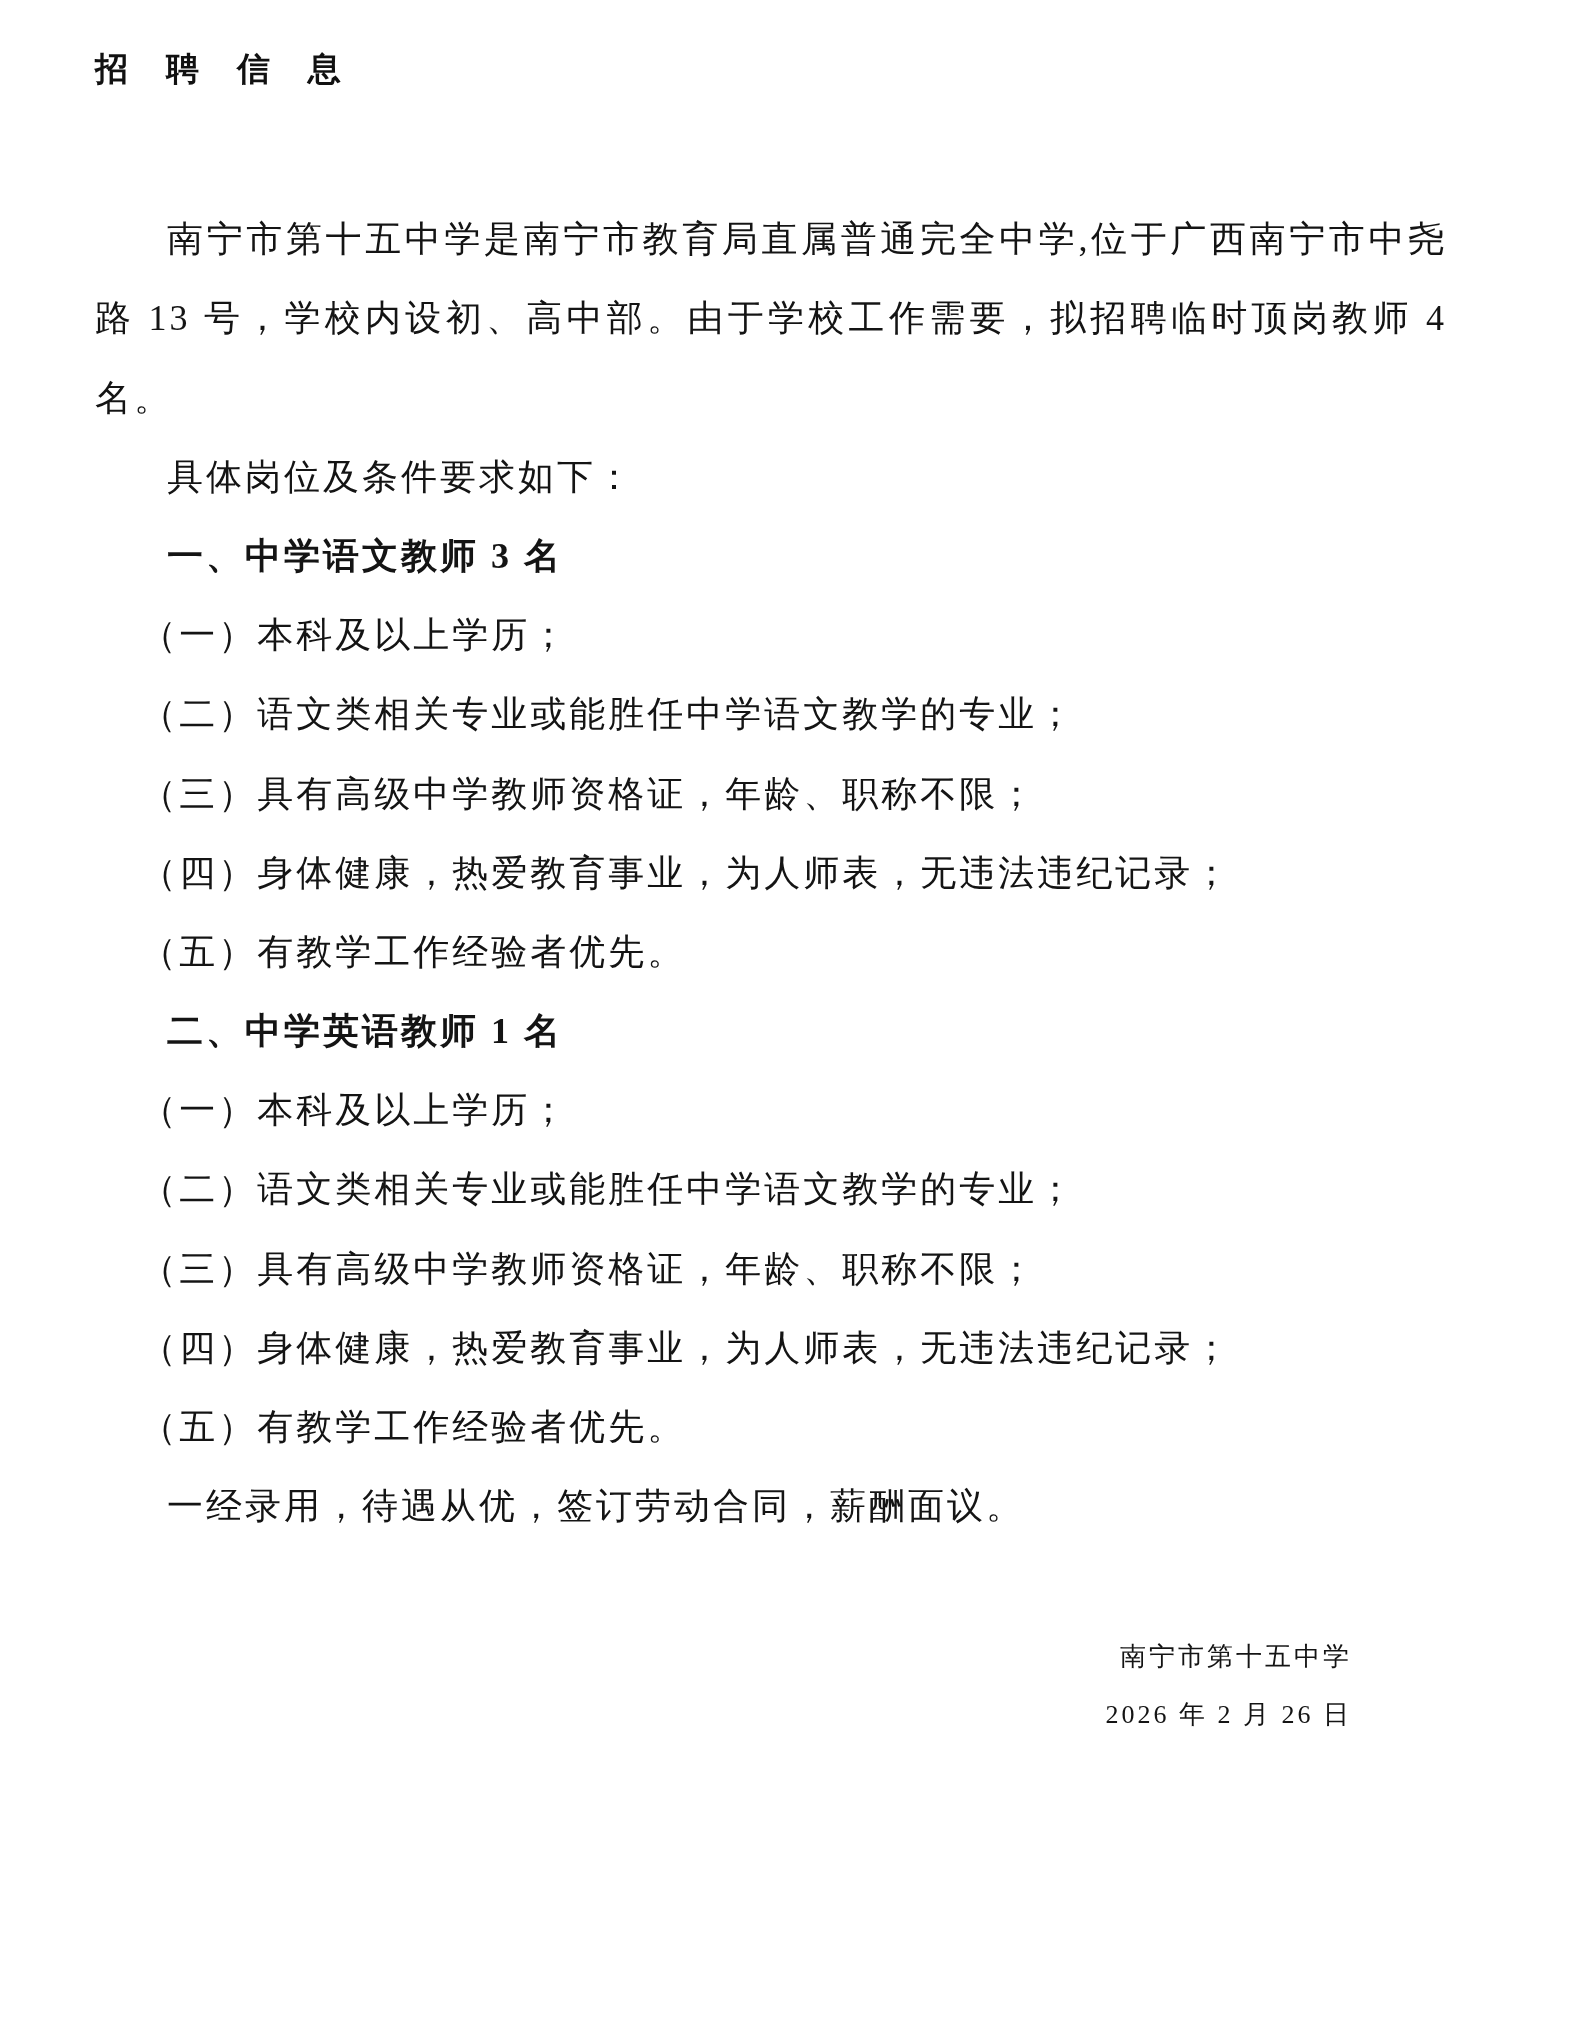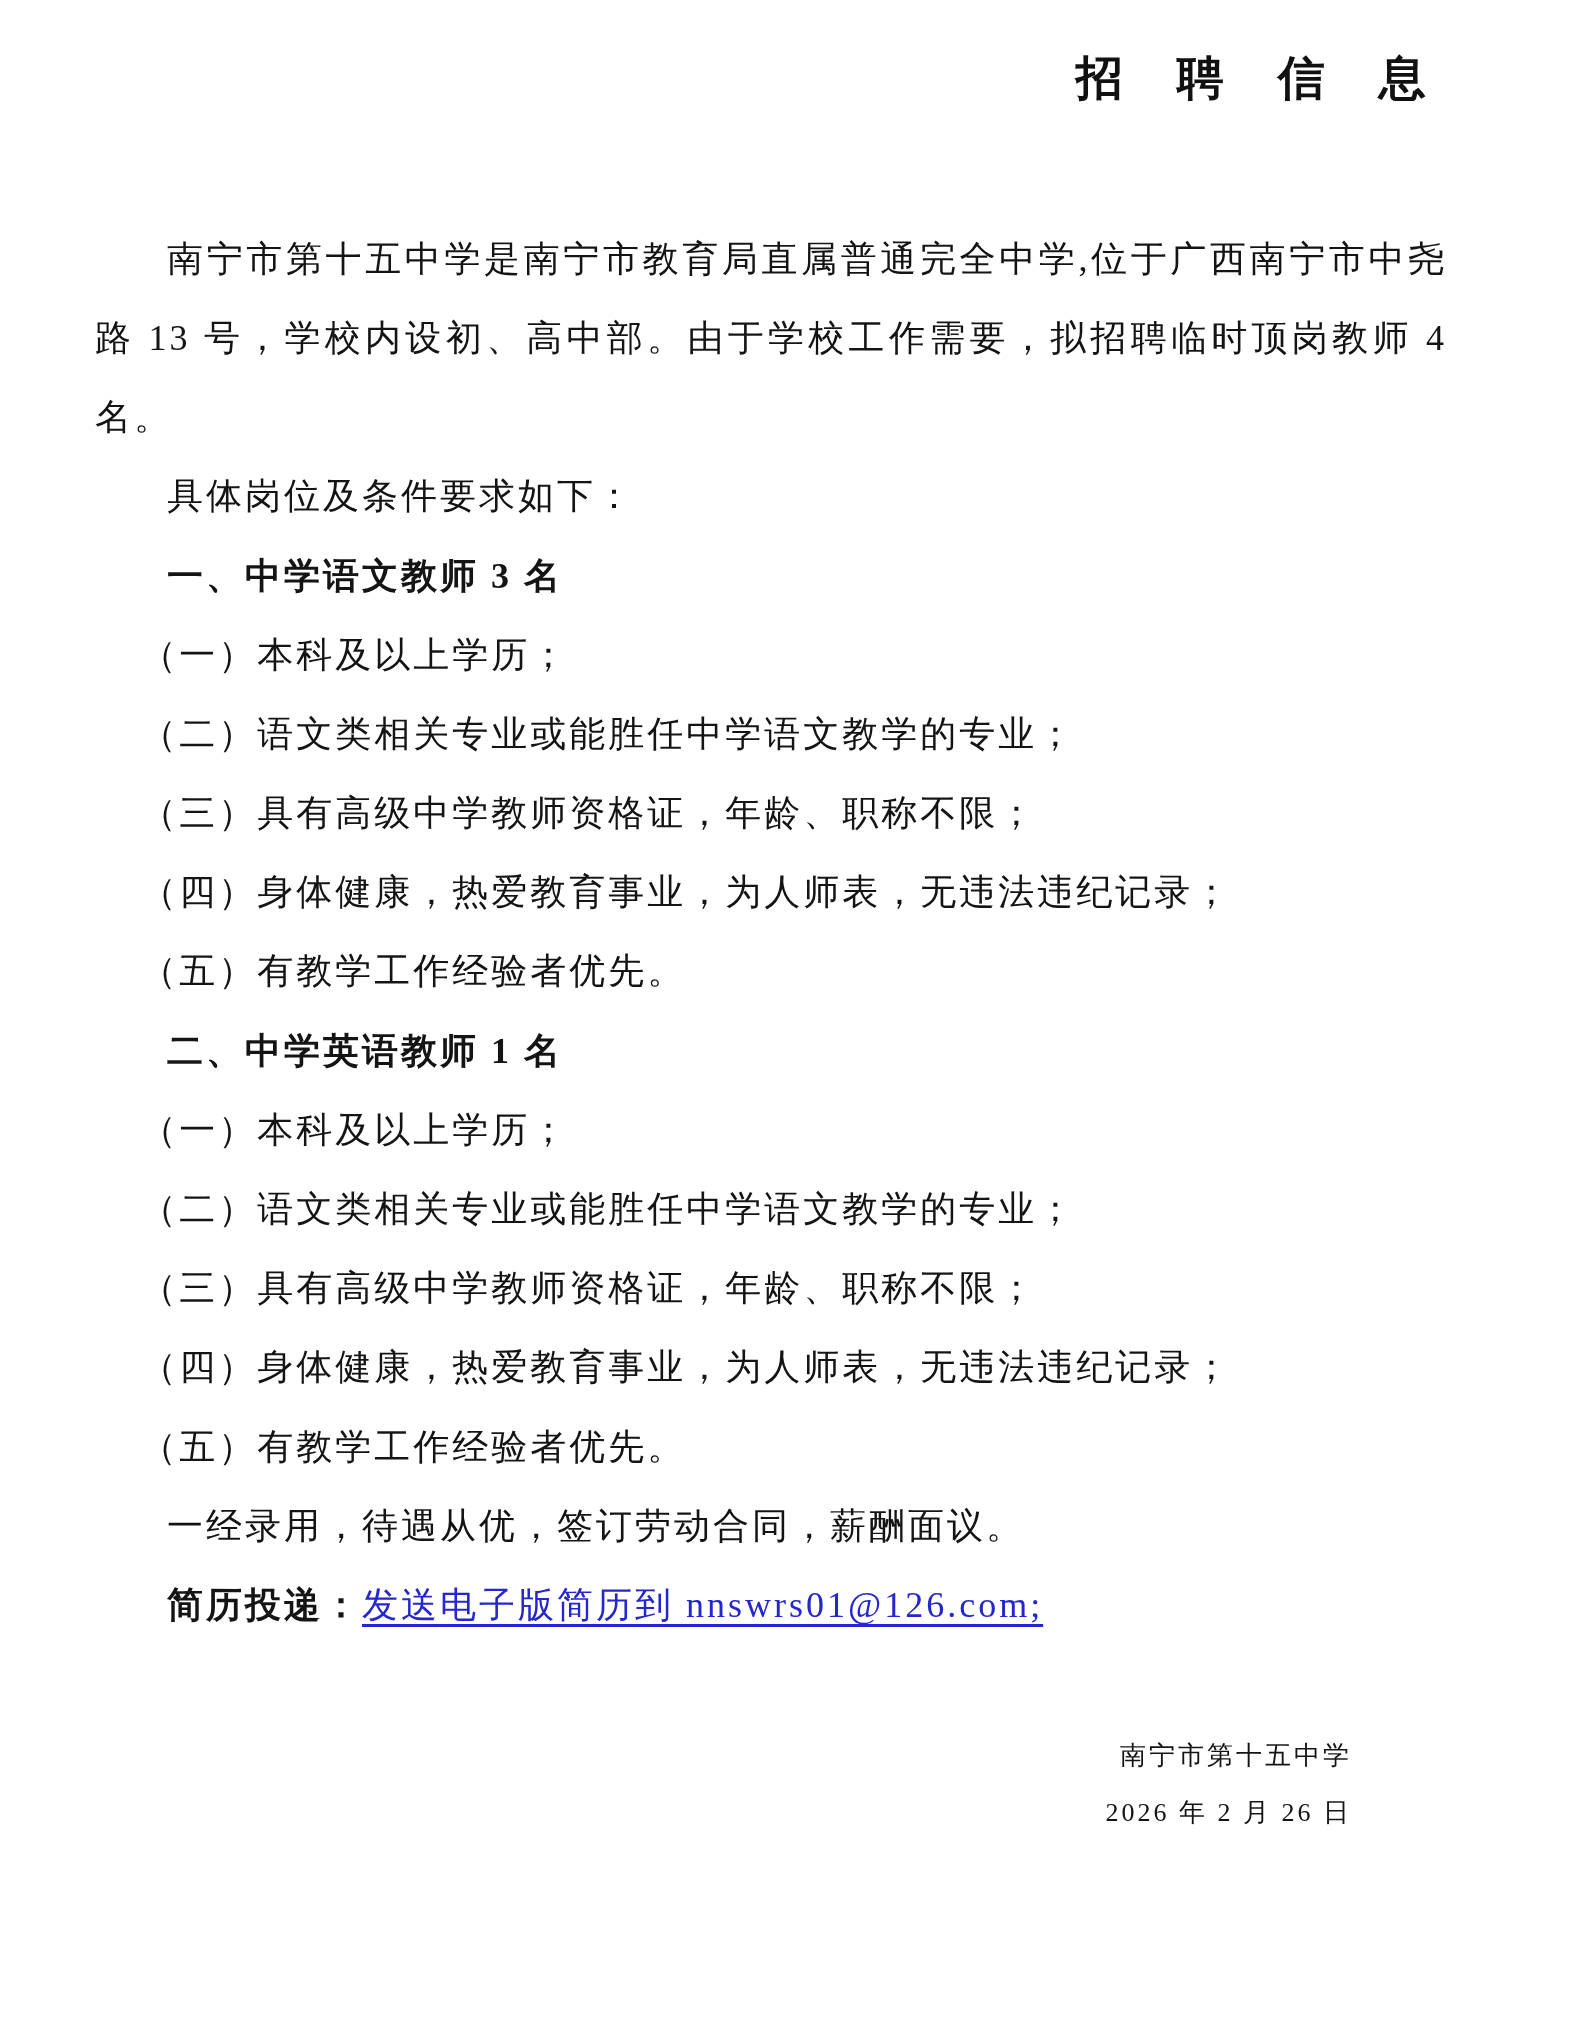--- a/index.html
+++ b/index.html
@@ -13,22 +13,22 @@
     font-family: "Liberation Serif", "DejaVu Serif", serif;
     overflow: hidden;
   }
   .page {
     width: 100%;
     height: 100%;
     padding: 46px 140px 0 95px;
   }
   .doc-title {
     margin: 0 0 108px 0;
-    text-align: right;
-    font-size: 47px;
+    text-align: left;
+    font-size: 33px;
     font-weight: bold;
     letter-spacing: 0.45em;
     line-height: 1.4;
     color: #111111;
   }
   .body-text p {
     margin: 0;
     font-size: 36px;
     line-height: 2.2;
     letter-spacing: 3px;
@@ -77,21 +77,20 @@
 
     <p class="section-heading">二、中学英语教师 1 名</p>
     <p class="item">（一）本科及以上学历；</p>
     <p class="item">（二）语文类相关专业或能胜任中学语文教学的专业；</p>
     <p class="item">（三）具有高级中学教师资格证，年龄、职称不限；</p>
     <p class="item">（四）身体健康，热爱教育事业，为人师表，无违法违纪记录；</p>
     <p class="item">（五）有教学工作经验者优先。</p>
 
     <p class="indent-2">一经录用，待遇从优，签订劳动合同，薪酬面议。</p>
 
-    <p class="indent-2"><span class="bold">简历投递：</span><a class="email-link">发送电子版简历到 nnswrs01@126.com;</a></p>
   </div>
 
   <div class="signature-block">
     <p>南宁市第十五中学</p>
     <p>2026 年 2 月 26 日</p>
   </div>
 
 </div>
 
 </body></html>

